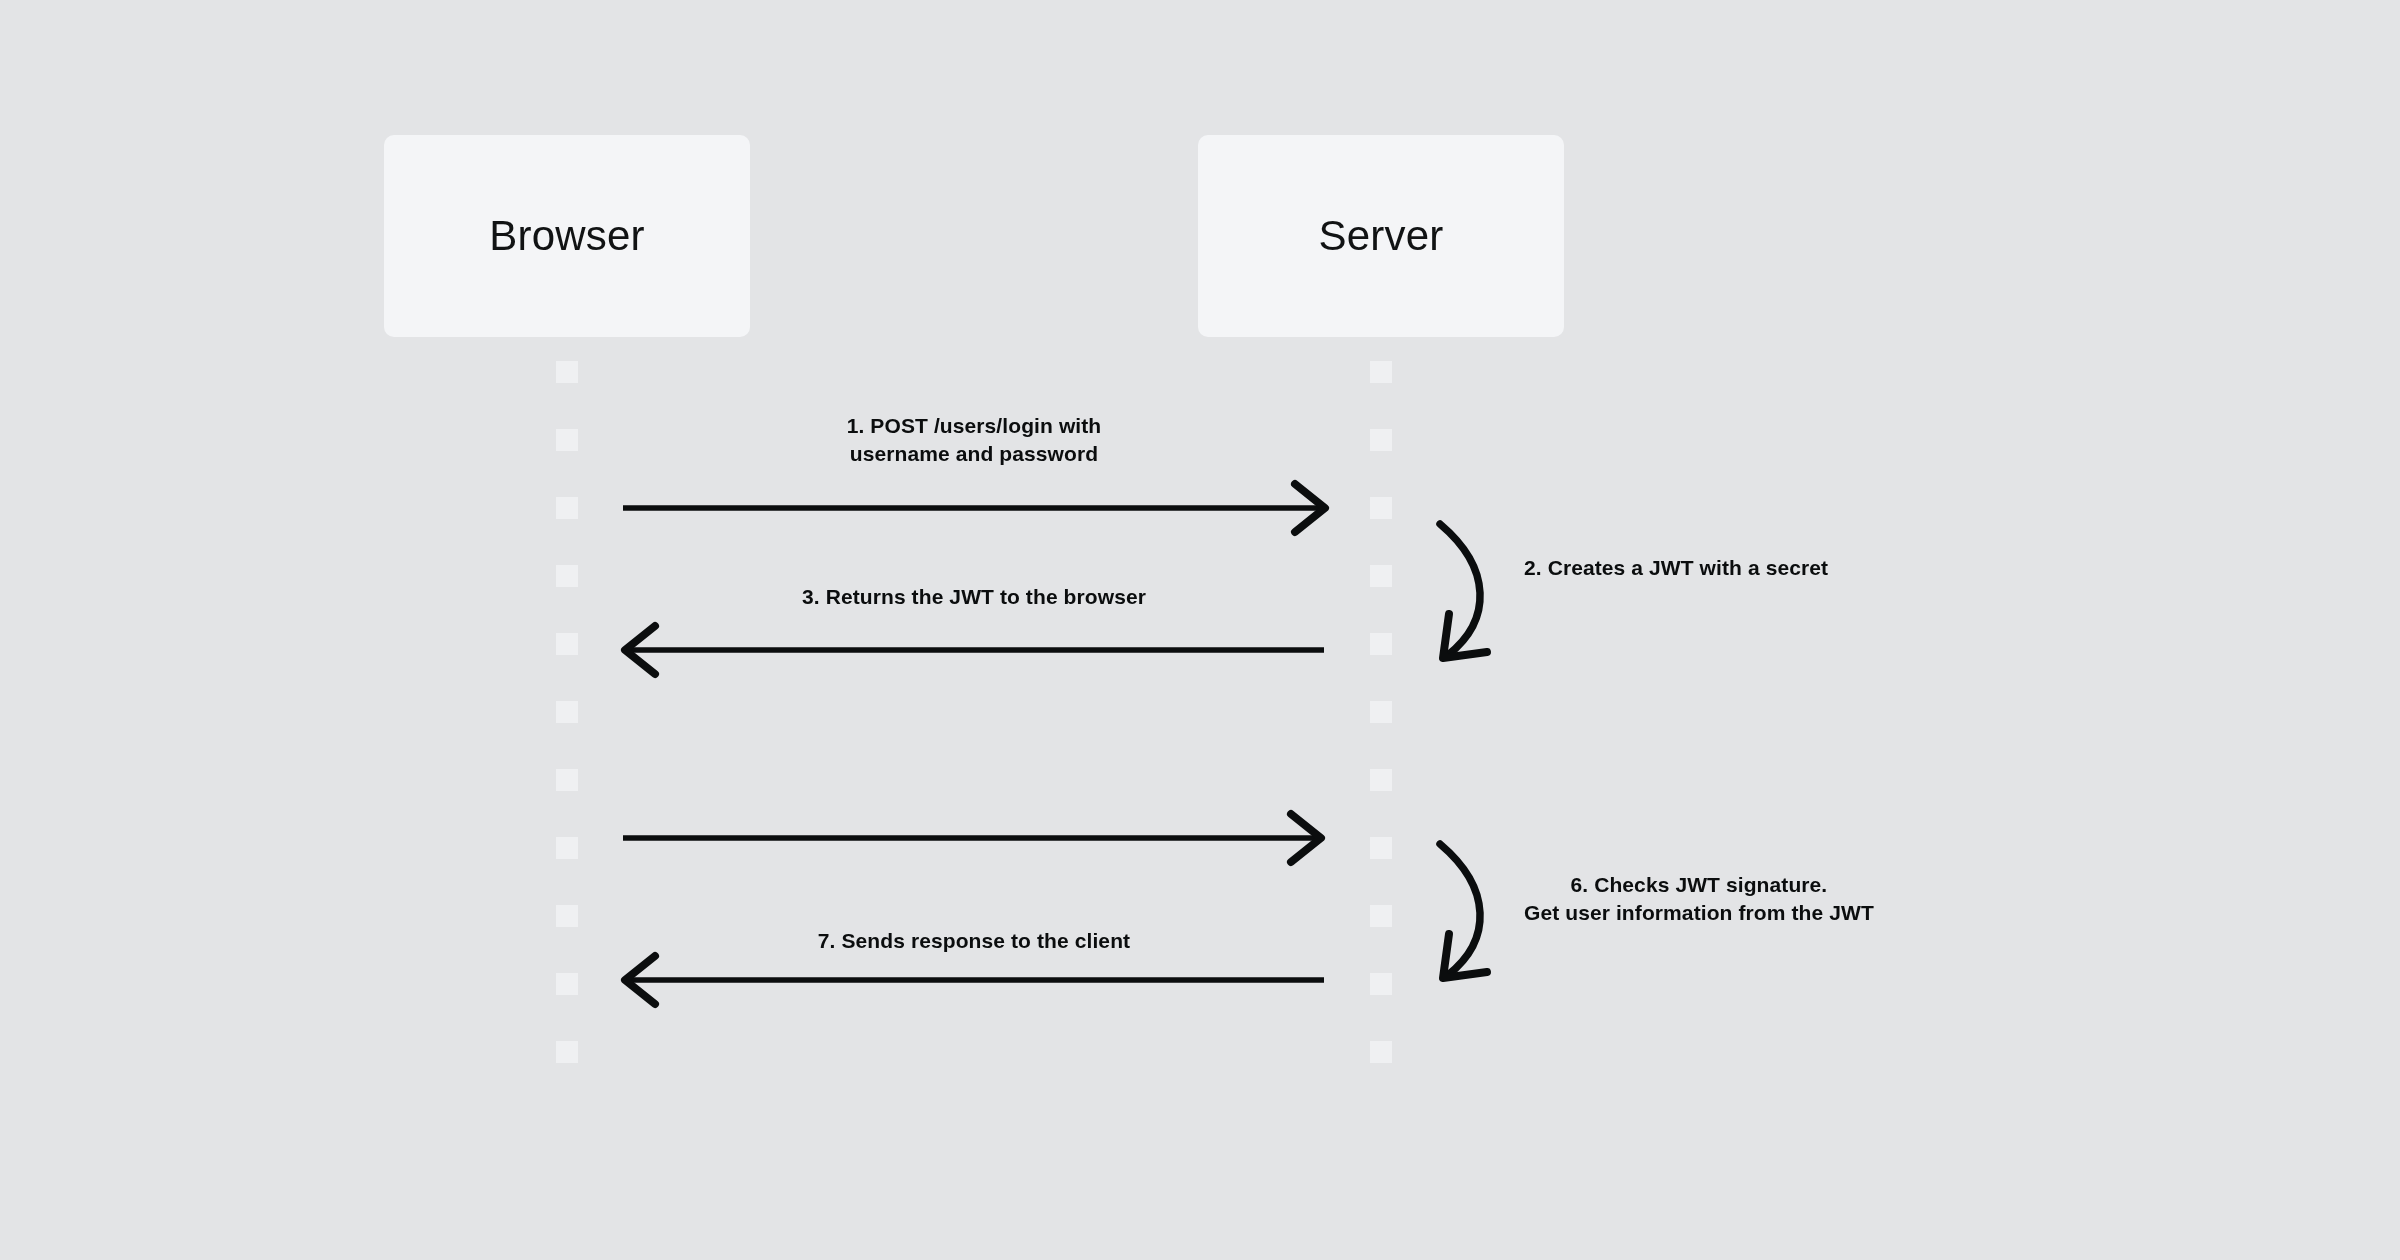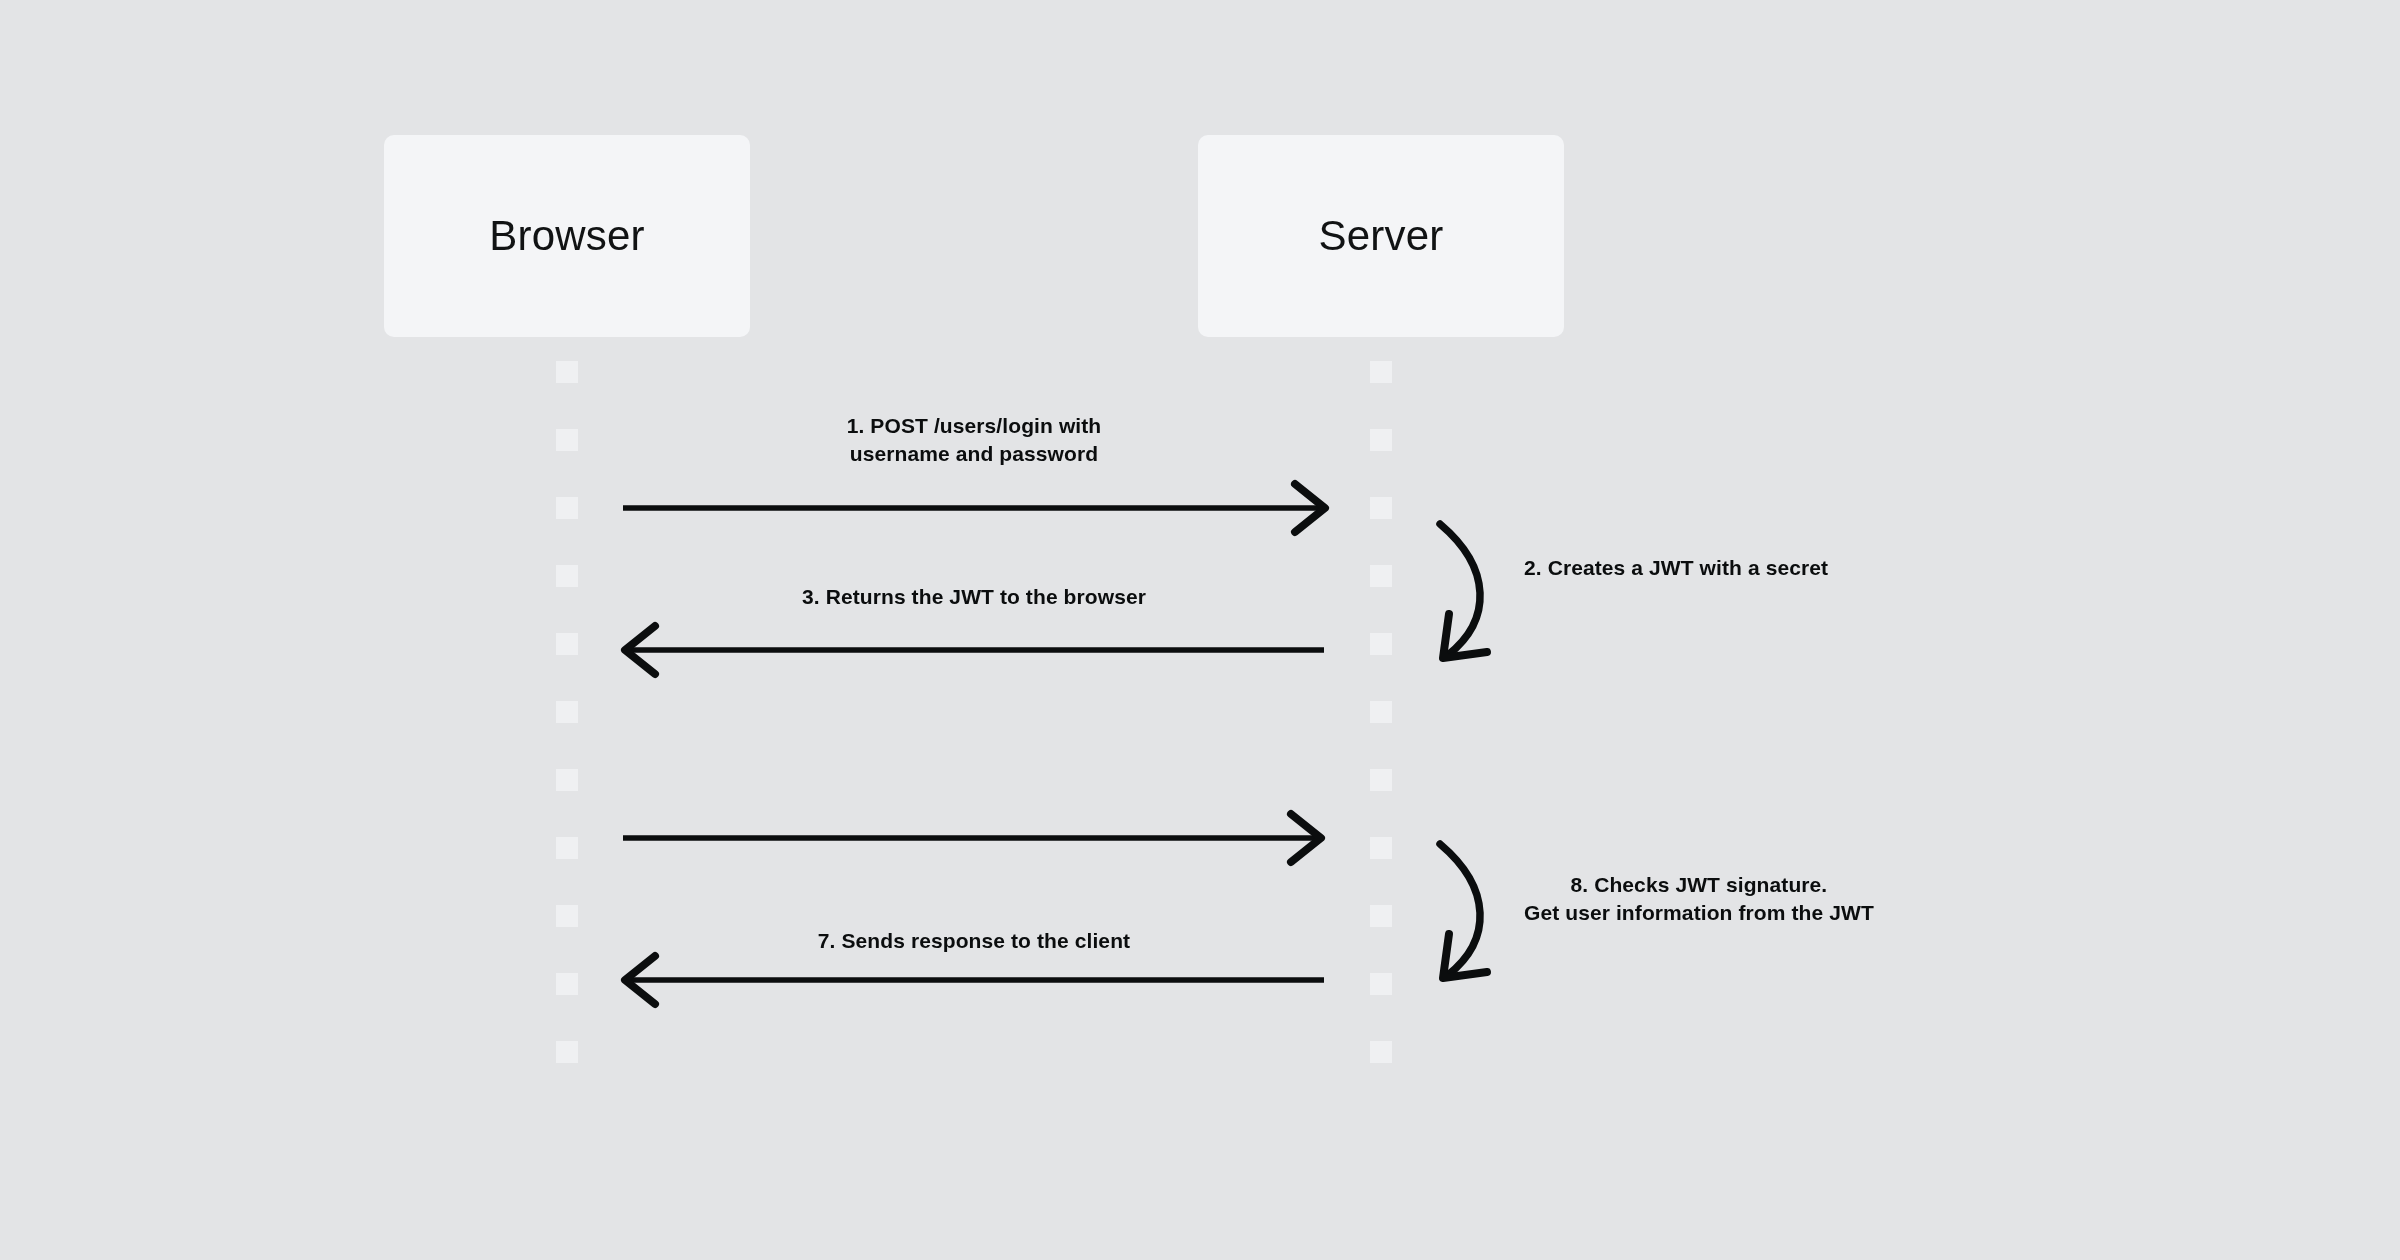--- a/index.html
+++ b/index.html
@@ -170,18 +170,18 @@
   </svg>
 
   <div class="msg-label center" style="left:974px; top:412px;">1. POST /users/login with
 username and password</div>
 
   <div class="msg-label left" style="left:1524px; top:554px;">2. Creates a JWT with a secret</div>
 
   <div class="msg-label center" style="left:974px; top:583px;text-align:right;">3. Returns the JWT to the browser</div>
 
 
-  <div class="msg-label left" style="left:1524px; top:871px;">8. Checks JWT signature.
+  <div class="msg-label left" style="left:1524px; top:871px;">6. Checks JWT signature.
 Get user information from the JWT</div>
 
   <div class="msg-label center" style="left:974px; top:927px;">7. Sends response to the client</div>
 
 </div>
 
 </body></html>

